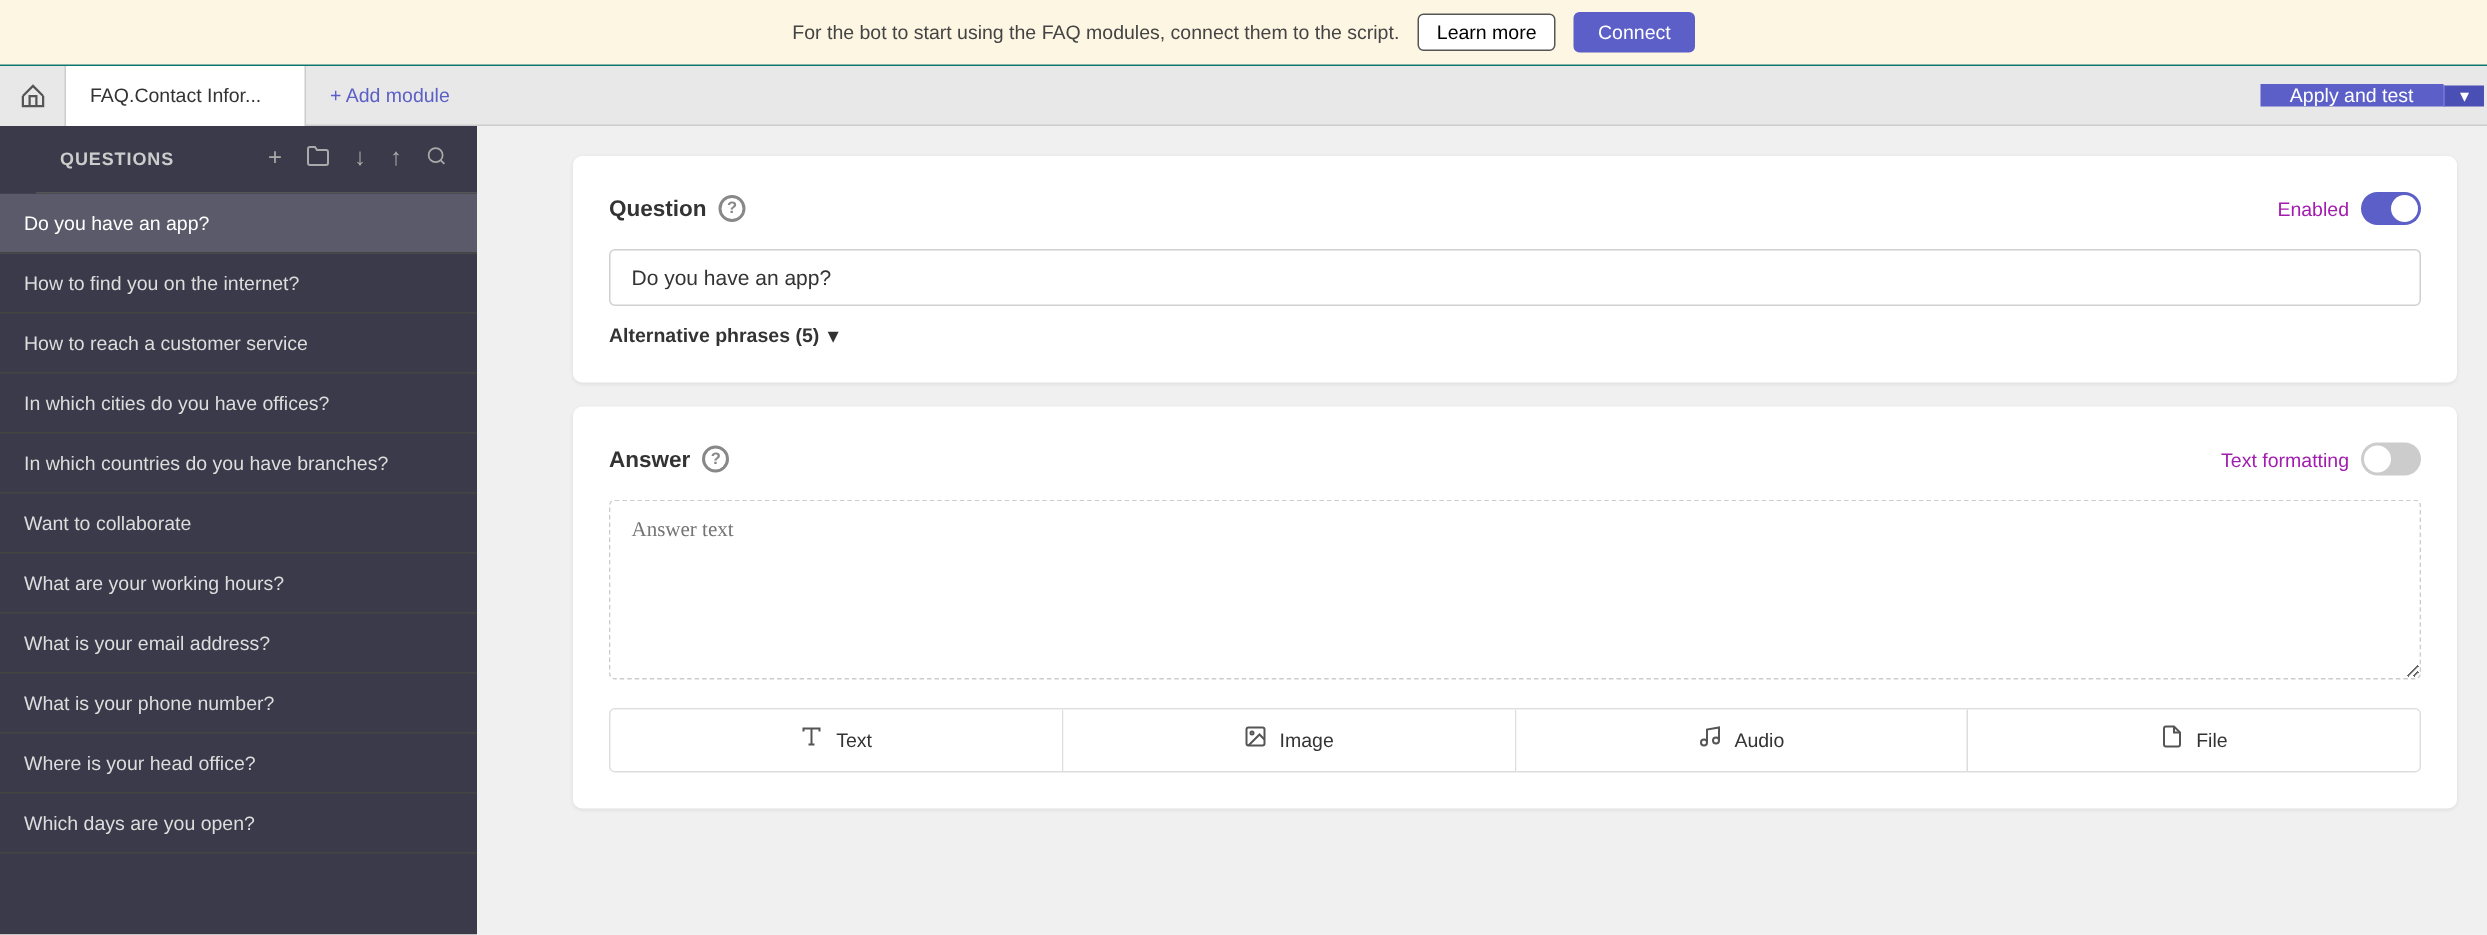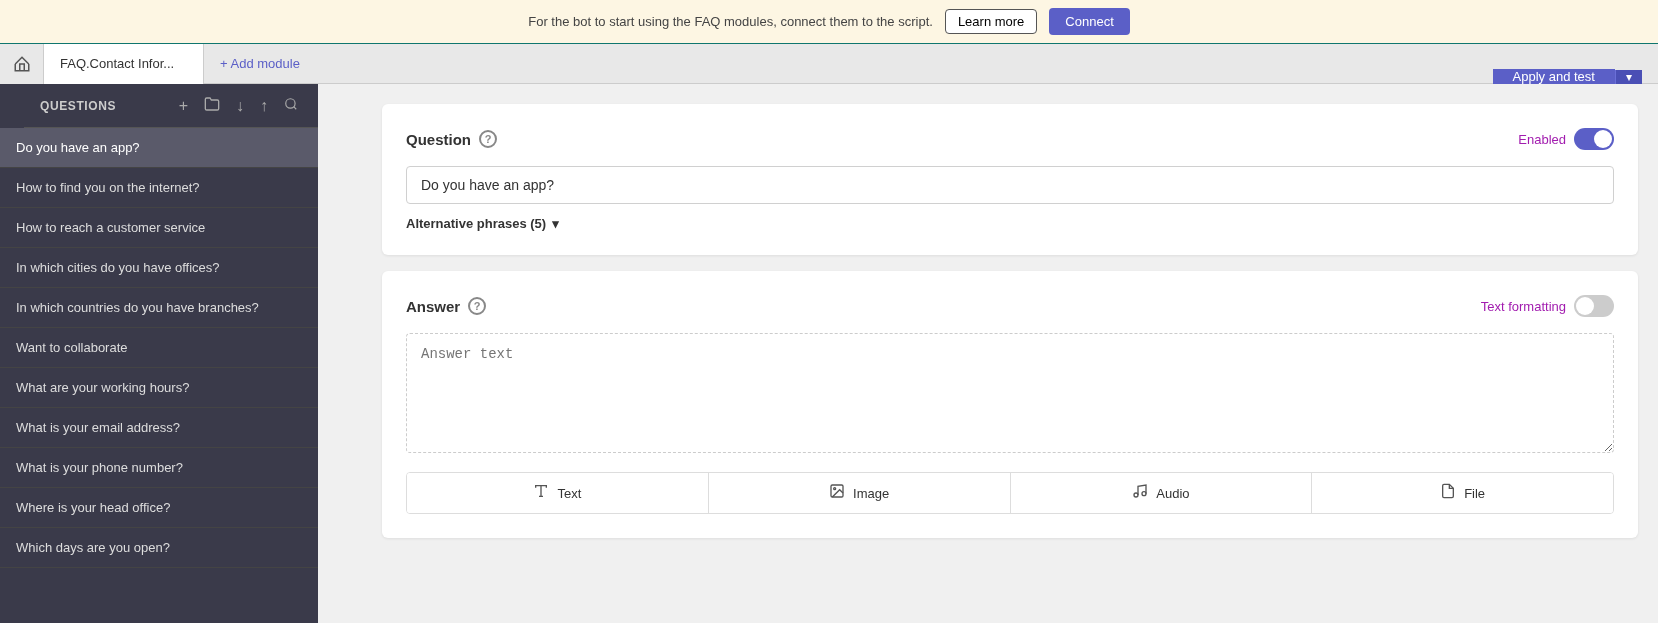--- a/index.html
+++ b/index.html
@@ -73,24 +73,24 @@
       display: flex;
       align-items: center;
       font-size: 13px;
       color: #5b5fc7;
       cursor: pointer;
       background: none;
       border: none;
     }
     .apply-test-dropdown {
       position: absolute;
-      right: 16px;
+      right: 2px;
       height: 40px;
       display: flex;
-      align-items: flex-end;
+      align-items: center;
     }
     .apply-test-main {
       background: #5b5fc7;
       color: white;
       border: none;
       padding: 0 20px;
       font-size: 13px;
       cursor: pointer;
     }
     .apply-test-arrow {
@@ -269,21 +269,21 @@
     .answer-textarea {
       width: 100%;
       min-height: 120px;
       border: 1px dashed #ccc;
       border-radius: 4px;
       padding: 12px 14px;
       font-size: 14px;
       color: #999;
       outline: none;
       resize: vertical;
-      font-family: Liberation Mono, monospace;
+      font-family: Liberation Serif, serif;
       background: white;
     }
 
     
     .action-buttons {
       display: flex;
       gap: 0;
       margin-top: 16px;
       border: 1px solid #ddd;
       border-radius: 4px;

